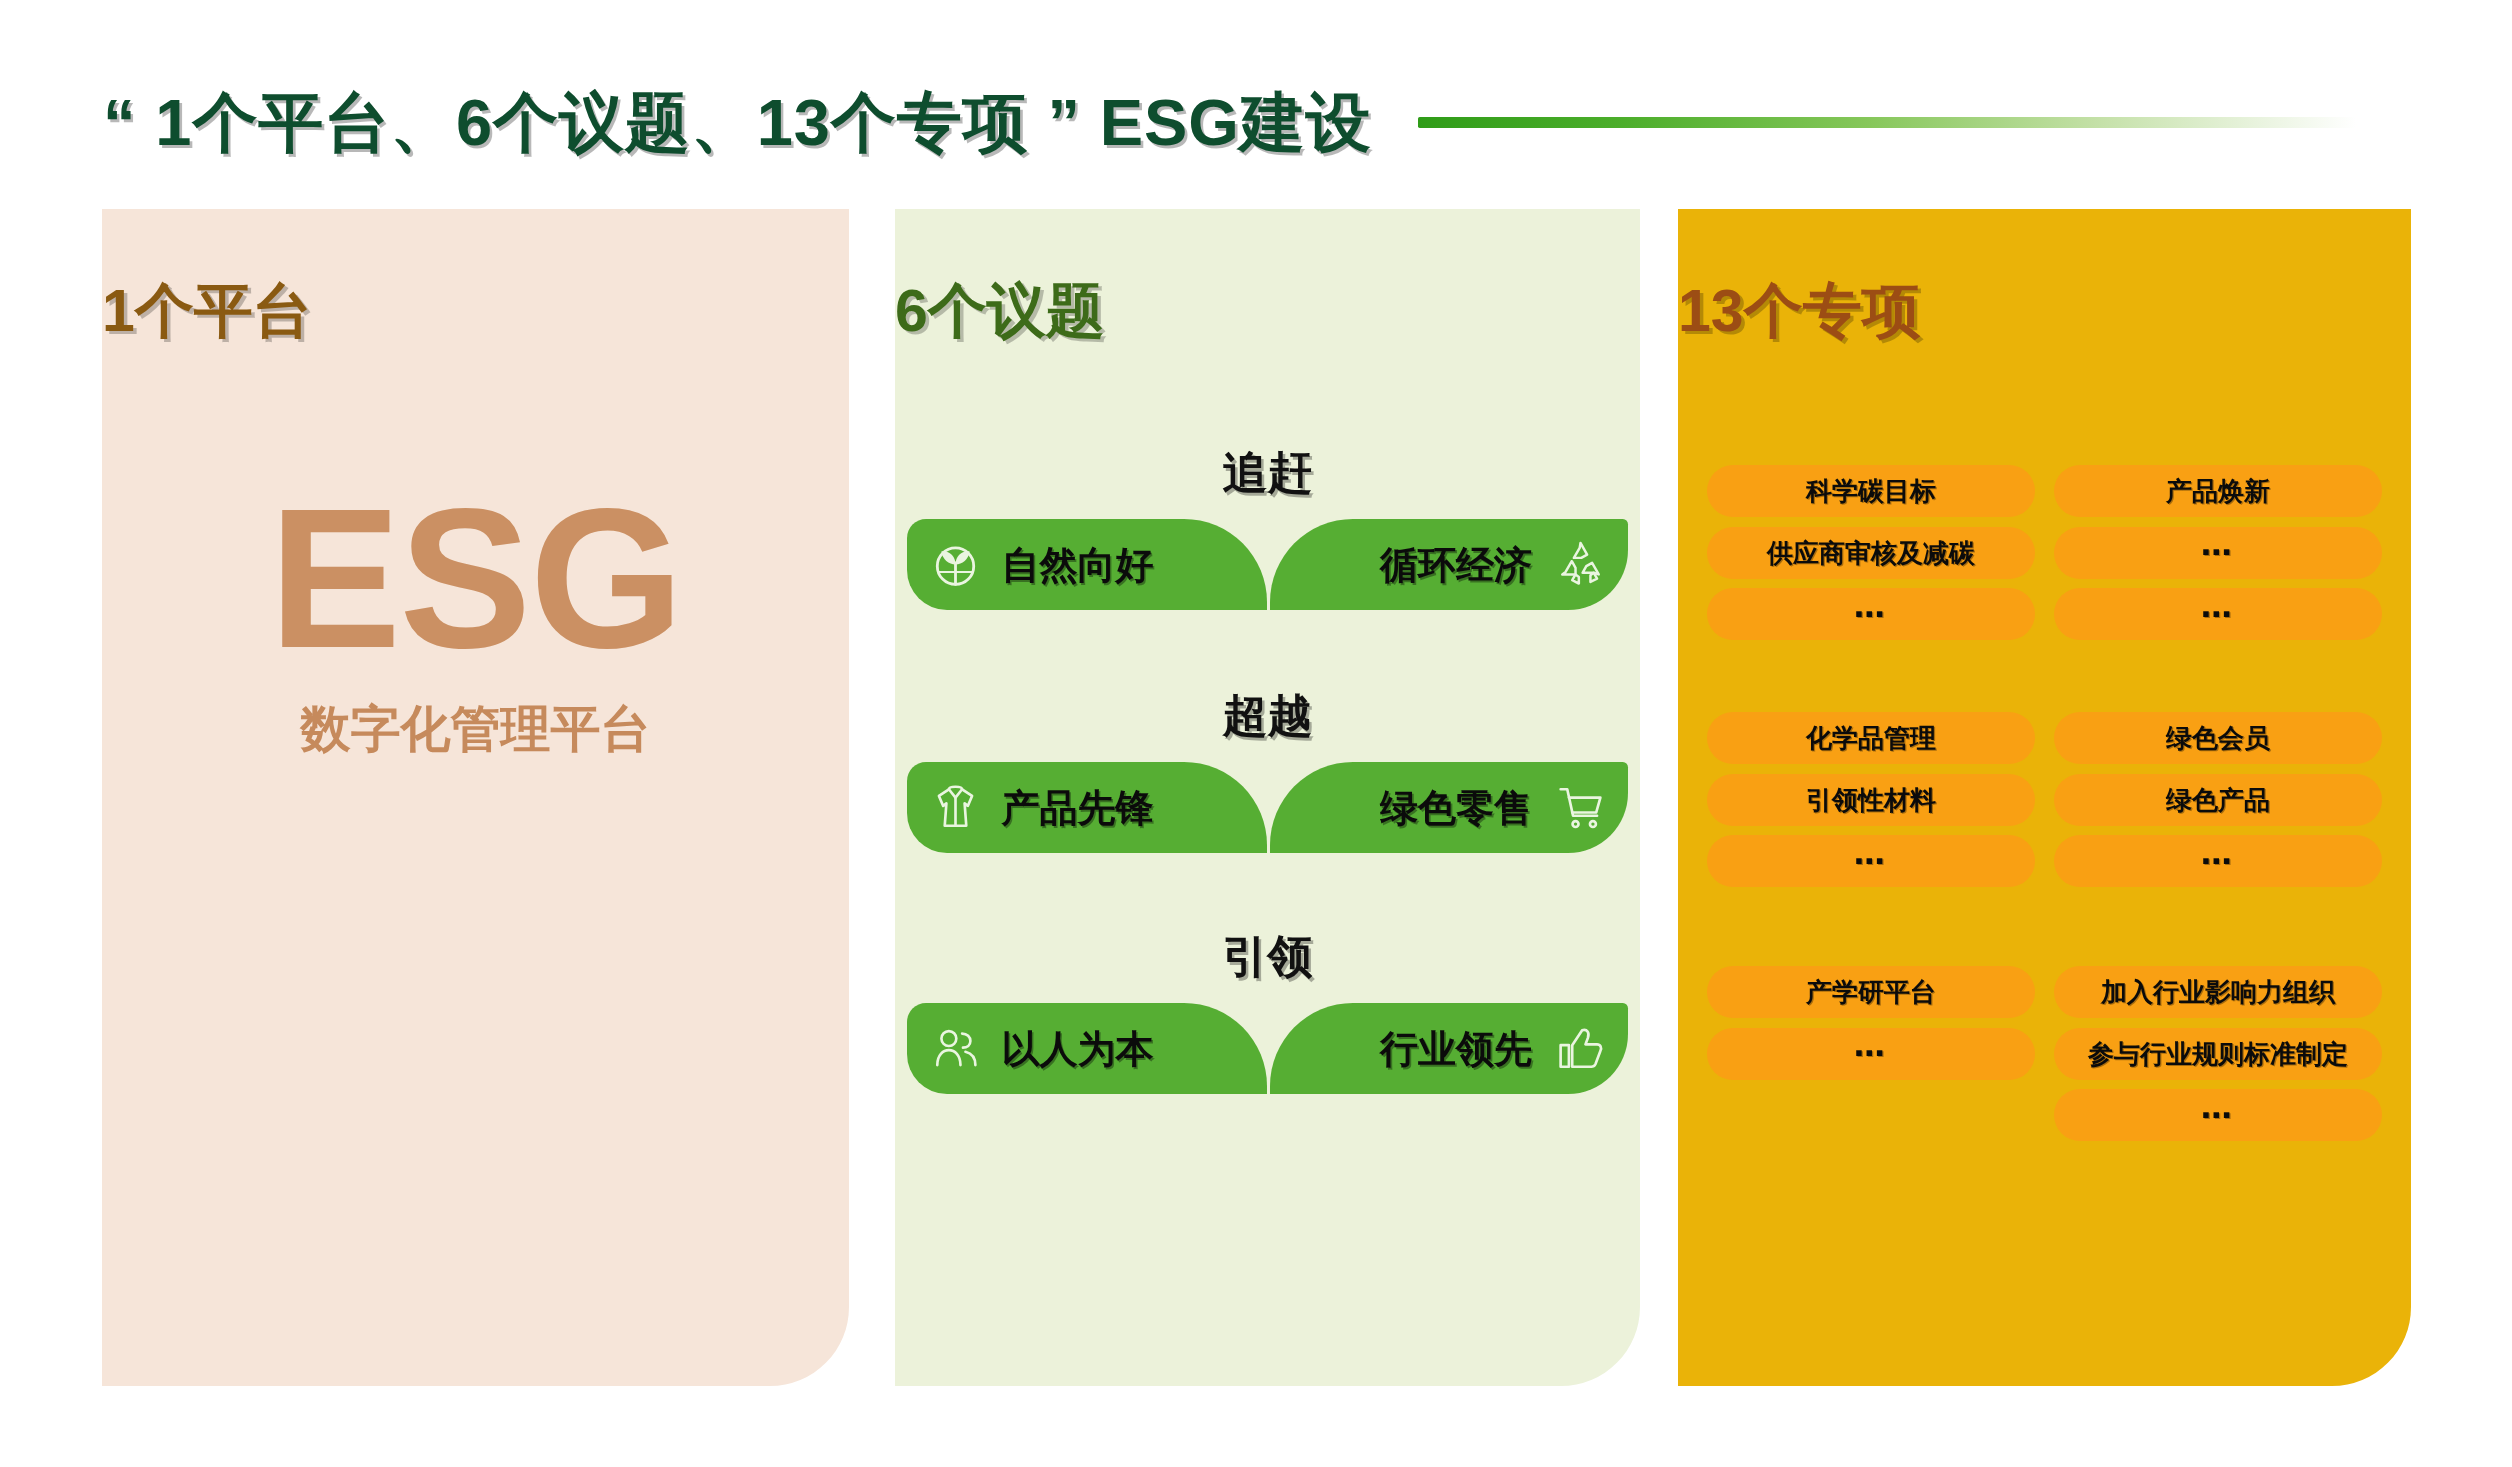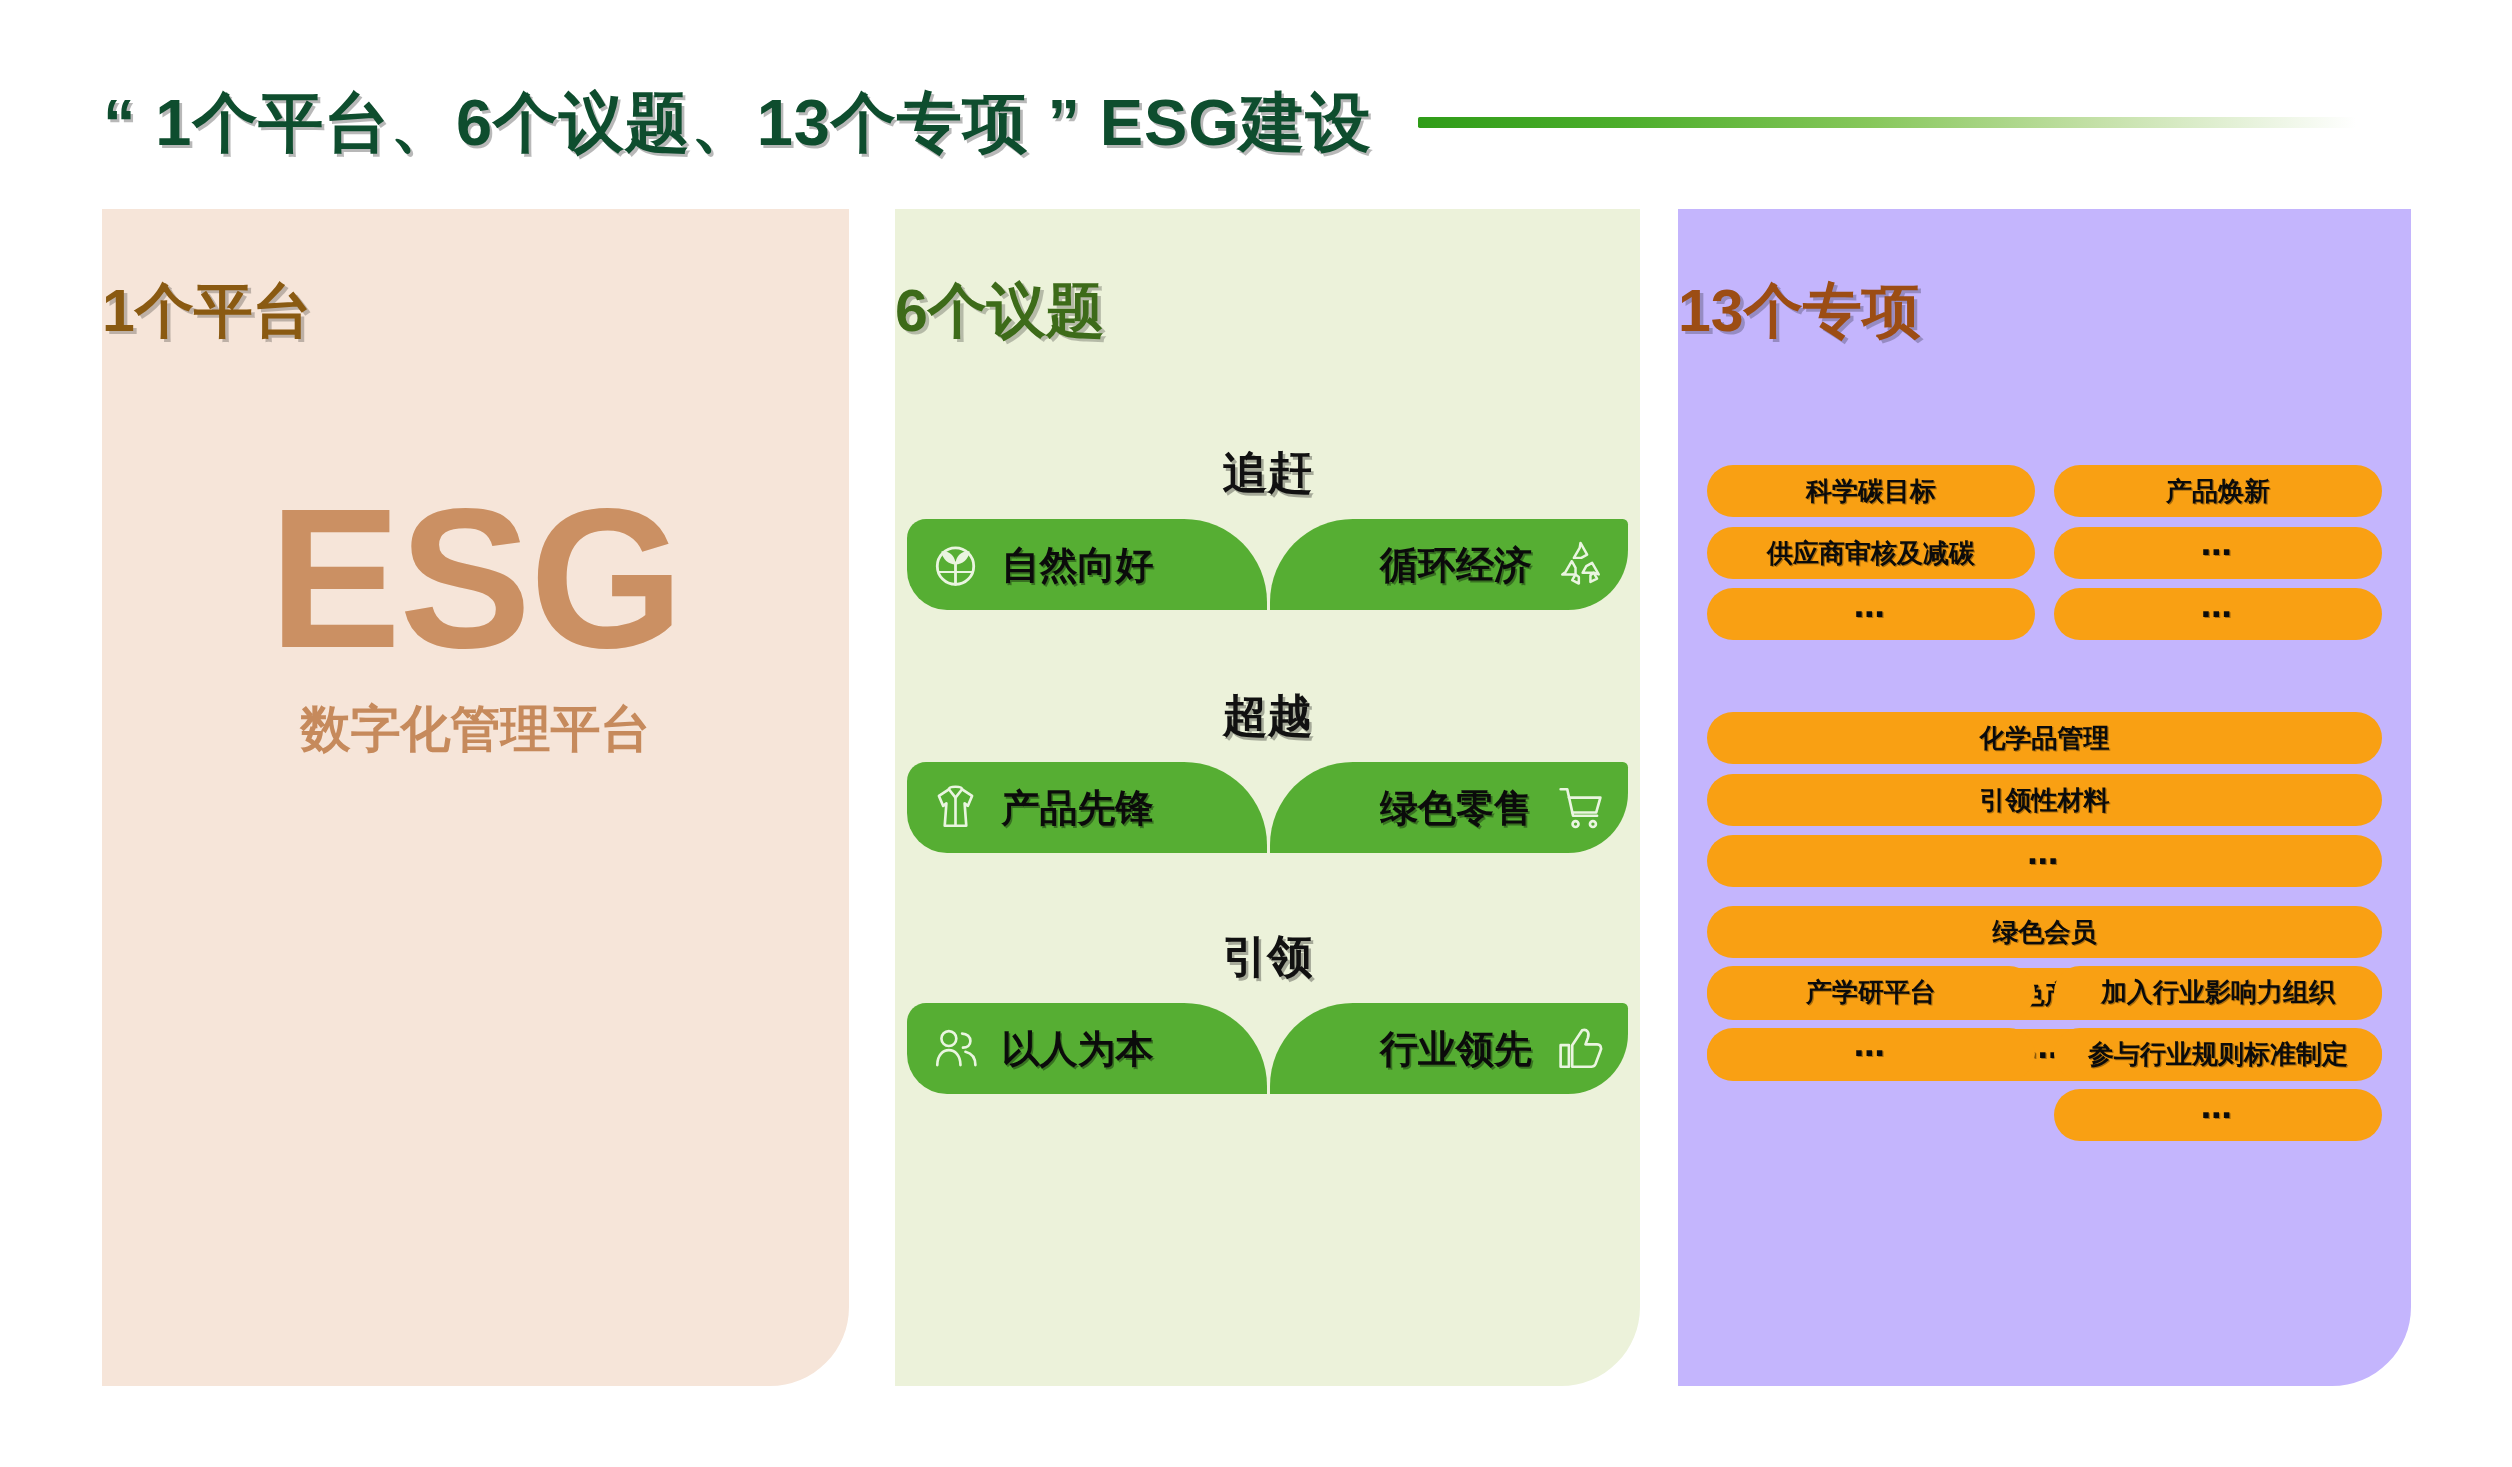--- a/index.html
+++ b/index.html
@@ -20,21 +20,21 @@
   }
   .header-rule {
     width: 938px; height: 11.2px; margin-left: 46px; border-radius: 1.7px;
     background: linear-gradient(to right, #2f9c18 0%, #4cae2b 22%, #86c75a 48%, #c3e0a6 72%, #eef6e6 92%, #ffffff 100%);
   }
 
   
   .panel { position: absolute; top: 209px; height: 1177px; border-bottom-right-radius: 79px; }
   .panel-1 { left: 102px;  width: 747px; background: #f6e5d9; }
   .panel-2 { left: 895px; width: 745px; background: #ecf2da; }
-  .panel-3 { left: 1678px; width: 733px; background: #c4b5fd; }
+  .panel-3 { left: 1678px; width: 733px; background: #eab308; }
 
   .panel-heading {
     position: absolute; left: 0; width: 100%; 
     font-size: 59px; font-weight: 700; line-height: 1;
     text-shadow: 3.4px 3.4px 0 rgba(0,0,0,0.23);
   }
   .panel-1 .panel-heading { top: 73px; color: #8a5a12; }
   .panel-2 .panel-heading { top: 73px; color: #3d6b19; }
   .panel-3 .panel-heading { top: 73px; color: #9c4d14; }
 
@@ -83,21 +83,21 @@
     text-shadow: 1.7px 1.7px 0 rgba(0,0,0,0.35);
   }
   .topic-half.left .topic-text { margin-left: 19px; }
   .topic-half.right .topic-text { margin-right: 22.4px; }
   .topic-icon { width: 53px; height: 53px; flex: 0 0 53px; display: block; }
   .topic-icon svg { width: 100%; height: 100%; display: block; }
 
   
   .spec-group { position: absolute; left: 29px; width: 675px; display: flex; gap: 19px; }
   .spec-group.g1 { top: 256px; }
-  .spec-group.g2 { top: 503px; flex-direction: column; }
+  .spec-group.g2 { top: 503px; }
   .spec-group.g3 { top: 757px; }
   .spec-col { flex: 1; display: flex; flex-direction: column; gap: 9.5px; }
   .spec-pill {
     height: 52px; border-radius: 26px; background: #f9a013;
     display: flex; align-items: center; justify-content: center;
     font-size: 26px; font-weight: 700; color: #0b0b0b; line-height: 1;
     white-space: nowrap; text-shadow: 1.3px 1.3px 0 rgba(0,0,0,0.32);
   }
   .spec-pill.ellipsis { font-size: 31px; letter-spacing: 3.4px; }
 </style>

